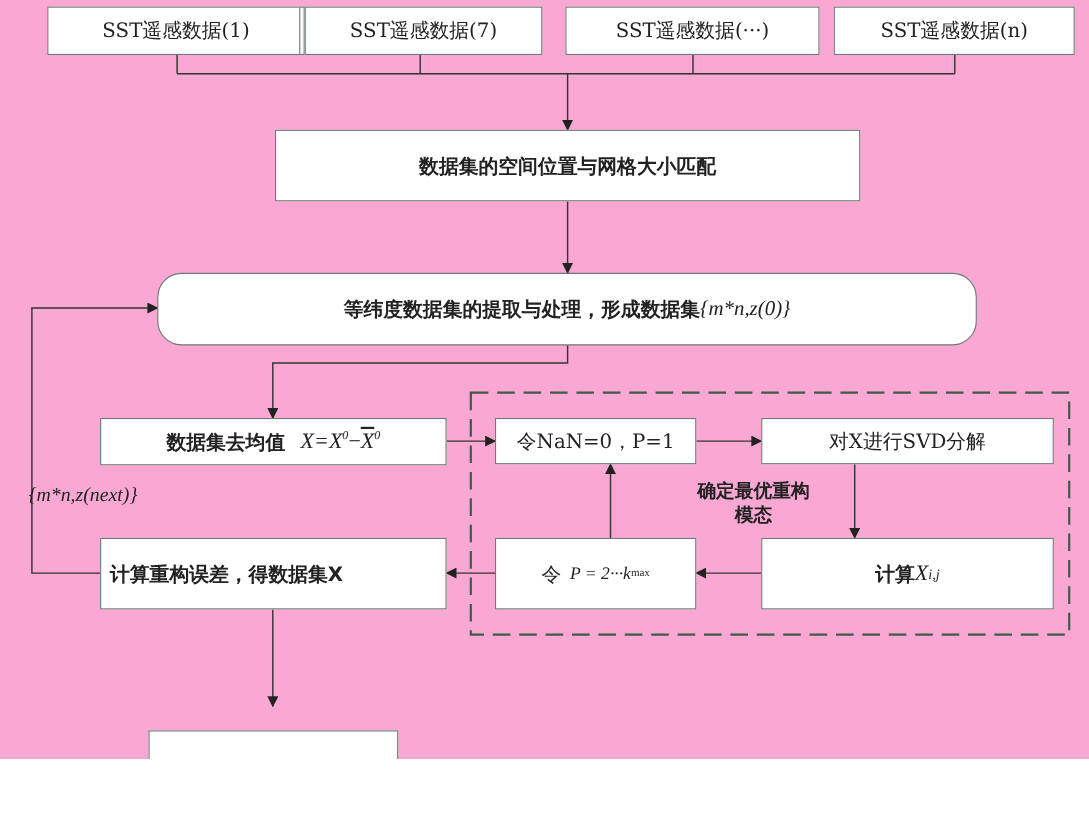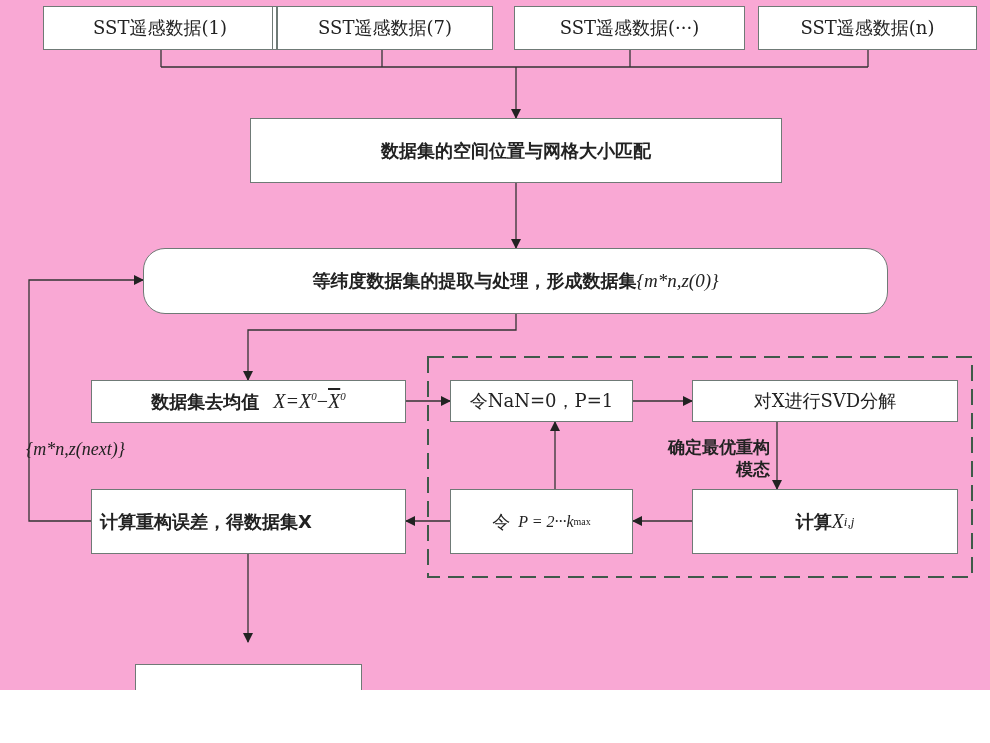--- a/index.html
+++ b/index.html
@@ -83,21 +83,21 @@
   </div>
 
   <div class="box" style="left:450px;top:380px;width:183px;height:42px;">
     <span>令NaN=0，P=1</span>
   </div>
 
   <div class="box" style="left:692px;top:380px;width:266px;height:42px;justify-content:center;">
     <span>对X进行SVD分解</span>
   </div>
 
-  <div class="label" style="left:600px;top:436px;width:170px;text-align:right;">
+  <div class="label" style="left:600px;top:436px;width:170px;">
     <div>确定最优重构</div>
     <div>模态</div>
   </div>
 
   <div class="box bold" style="left:692px;top:489px;width:266px;height:65px;">
     <span>计算</span>
       <span class="math" style="font-weight:normal;font-size:20px;">X</span>
       <sub class="math" style="font-weight:normal;font-size:13px;">i,j</sub>
   </div>
 

